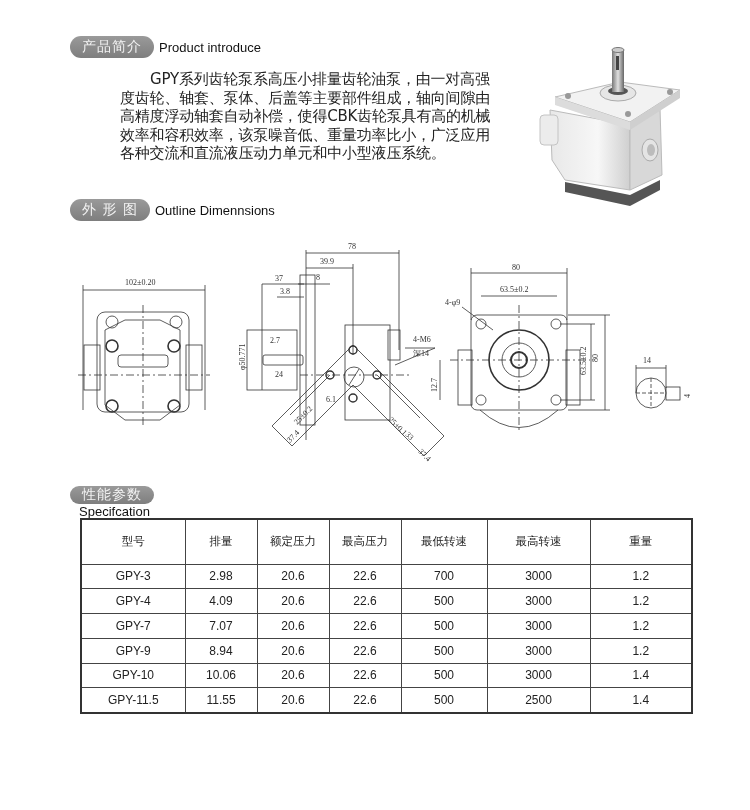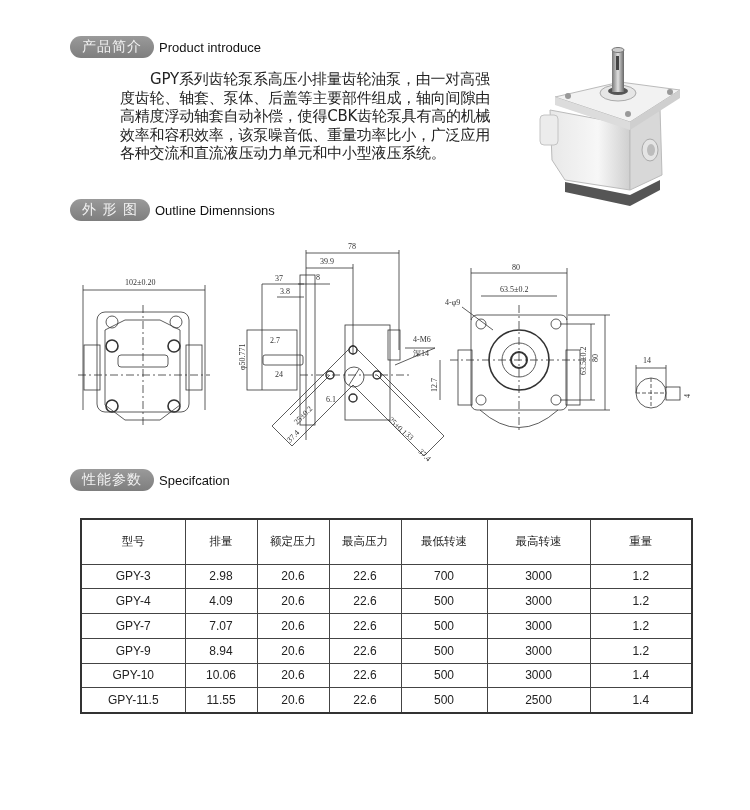--- a/index.html
+++ b/index.html
@@ -205,21 +205,21 @@
       <line x1="636" y1="365" x2="636" y2="393"></line>
       <line x1="666" y1="365" x2="666" y2="388"></line>
       <line x1="636" y1="368" x2="666" y2="368"></line>
       <text x="643" y="363" fill="#333" stroke="none">14</text>
       <rect x="666" y="387" width="14" height="13"></rect>
       <text x="690" y="398" fill="#333" stroke="none" transform="rotate(-90 690 398)">4</text>
     </g>
   </svg>
 </div>
 
-<div class="section-header" style="top:468px;">
+<div class="section-header" style="top:486px;flex-direction:column;">
   <span class="pill">性能参数</span>
   <span class="section-title">Specifcation</span>
 </div>
 
 <table class="spec-table">
   <colgroup>
     <col style="width:104px">
       <col style="width:72px">
       <col style="width:72px">
       <col style="width:72px">

